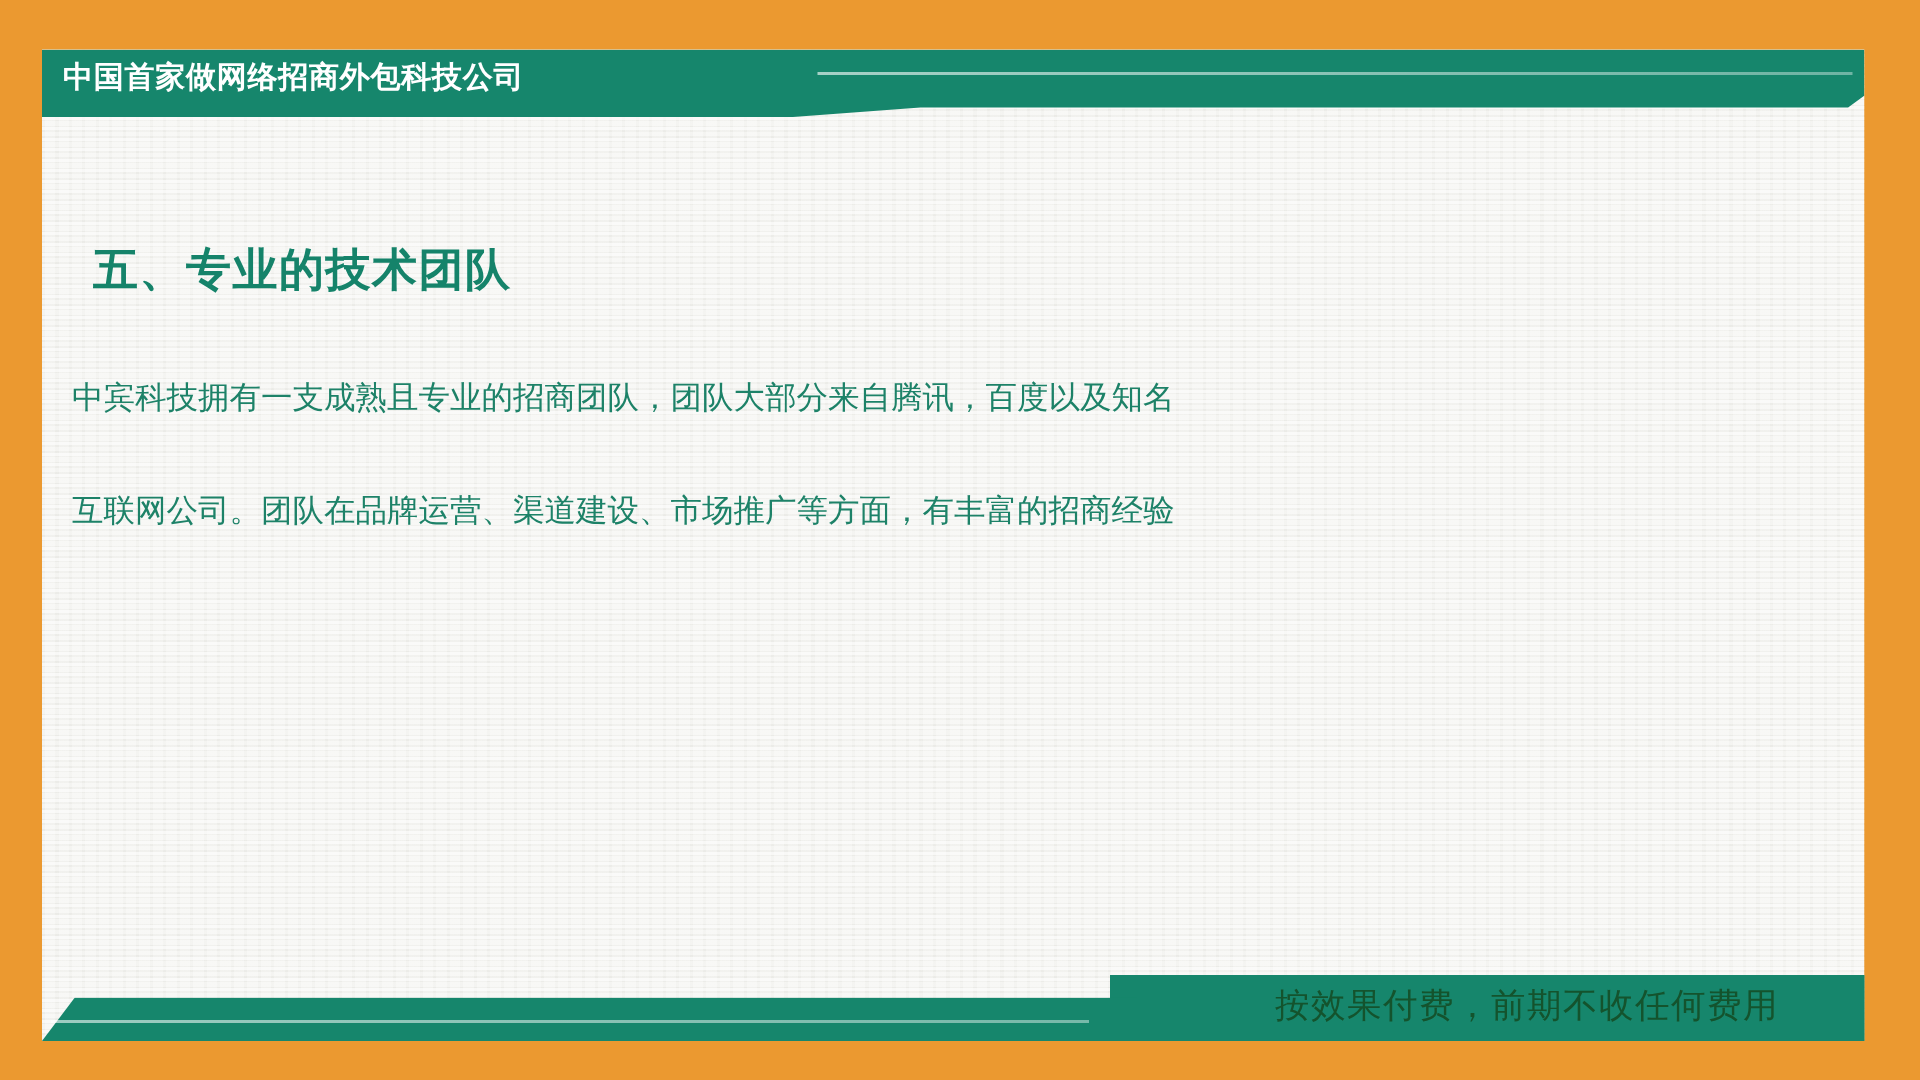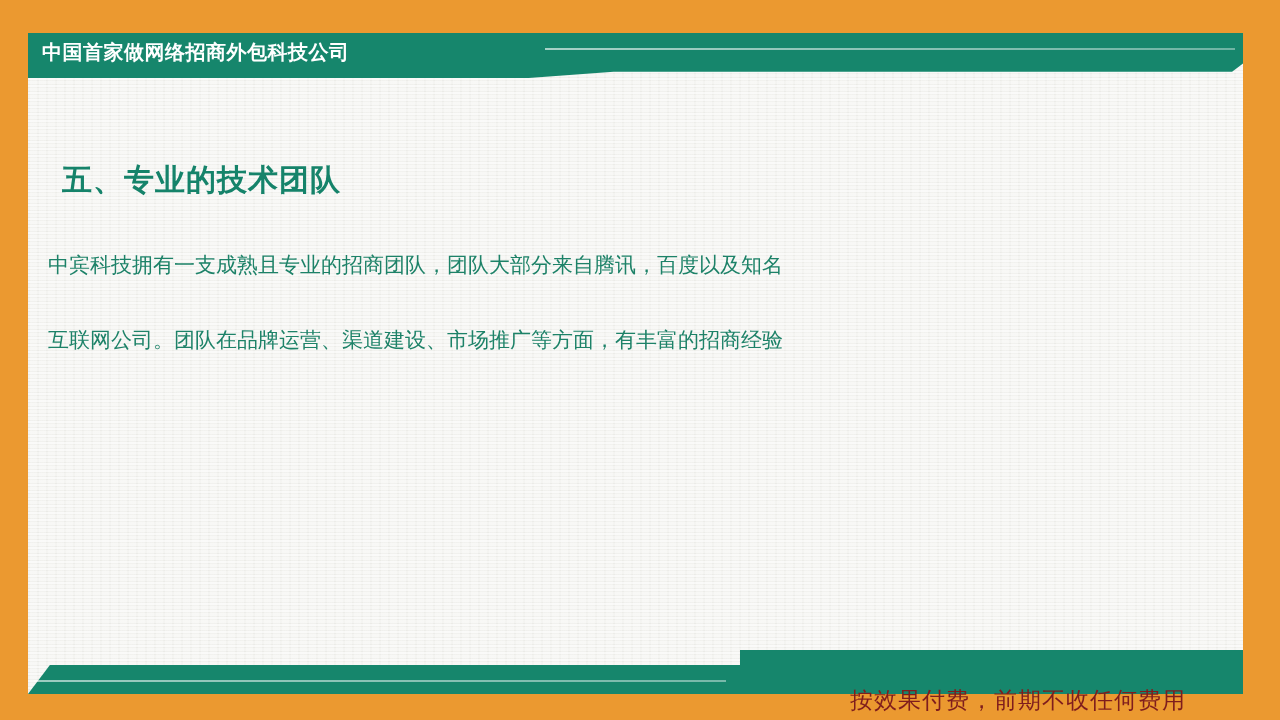--- a/index.html
+++ b/index.html
@@ -151,24 +151,24 @@
     position: absolute;
     left: 34px;
     top: 680px;
     width: 692px;
     height: 2px;
     background: linear-gradient(90deg, rgba(255,255,255,0.58), rgba(255,255,255,0.42));
   }
   #footer-text {
     position: absolute;
     left: 850px;
-    top: 678px;
+    top: 648px;
     height: 32px;
     line-height: 44px;
-    color: #7f1d1d;
+    color: #14532d;
     font-size: 23px;
     letter-spacing: 1px;
     white-space: nowrap;
   }
 
   
   #bottom-orange {
     position: absolute;
     left: 0;
     top: 694px;

